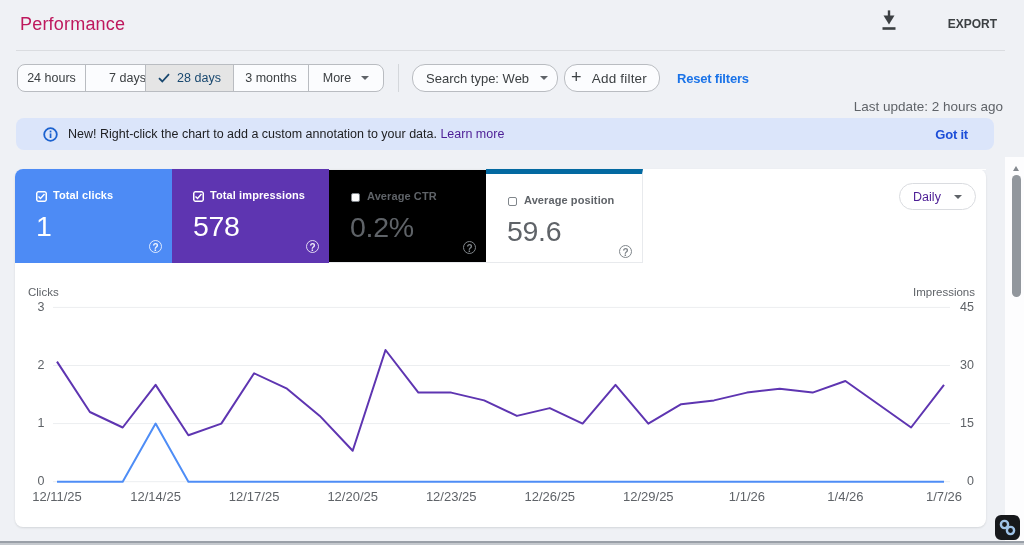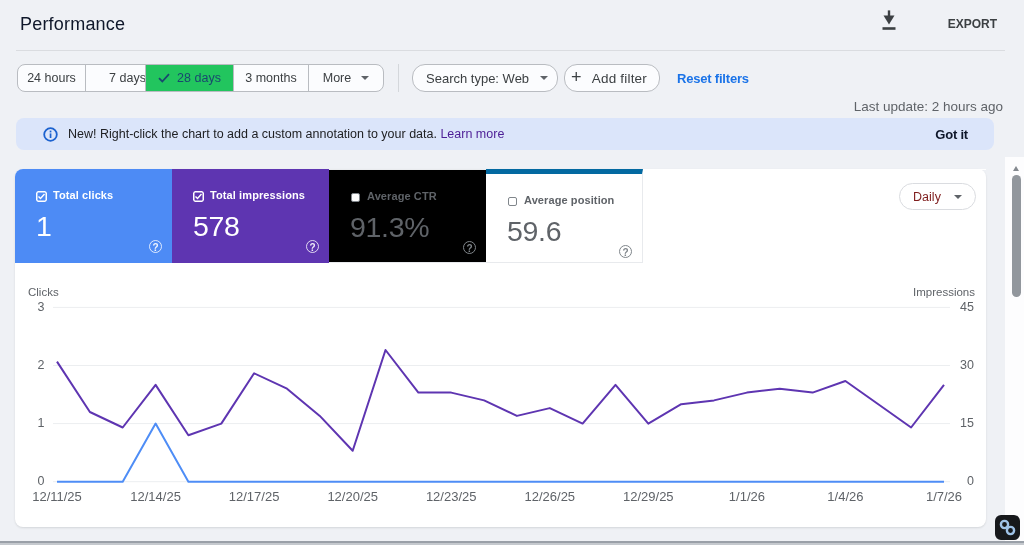--- a/index.html
+++ b/index.html
@@ -6,62 +6,62 @@
   html,body { width:1024px; height:545px; overflow:hidden; }
   body {
     font-family:"Liberation Sans", sans-serif;
     background:#eff1f5;
     position:relative;
     color:#3c4043;
   }
   .abs { position:absolute; }
 
   
-  #title { left:20px; top:14px; font-size:18px; color:#0f172a; letter-spacing:.2px; }
+  #title { left:20px; top:14px; font-size:18px; color:#be185d; letter-spacing:.2px; }
   #export { right:27px; top:9.5px; font-size:12px; font-weight:bold; color:#3c4043; letter-spacing:0; display:flex; align-items:flex-start; gap:12px; }
   #export span { margin-top:7.5px;padding-left:40px; }
   #hdiv { left:16px; top:50px; width:989px; height:1px; background:#dadce0; }
 
   
   .btnrow { top:64px; height:28px; }
   #seggroup { left:17px; display:flex; border:1px solid #b9bcc1; border-radius:8px; background:#fbfcfe; overflow:hidden; }
   .seg { font-size:12.5px; font-weight:500; color:#3c4043; display:flex; align-items:center; justify-content:center; height:26px; border-left:1px solid #b9bcc1; white-space:nowrap; }
   .seg:first-child { border-left:none; }
   .s1{width:67px;} .s2{width:60px;padding-left:24px;} .s3{width:88px;} .s4{width:75px;} .s5{width:75px;}
-  .seg.sel { background:#22c55e; color:#19486f; gap:8px;align-items:center; }
+  .seg.sel { background:#e5e5e5; color:#19486f; gap:8px;align-items:center; }
   .caret { width:0; height:0; border-left:4px solid transparent; border-right:4px solid transparent; border-top:4.5px solid #5f6368; display:inline-block; }
   #vdiv { left:398px; top:64px; width:1px; height:28px; background:#d4d7db; }
   .pill { border:1px solid #b9bcc1; border-radius:13px; background:#fbfcfe; display:flex; align-items:center; font-size:13px; font-weight:500; color:#3c4043; height:28px; }
   #searchtype { left:412px; padding:0 9px 0 13px; gap:11px; }
   #addfilter { left:564px; padding:0 12px 0 6px; gap:10px; font-size:13.5px; letter-spacing:0.2px; }
   #resetf { left:677px; top:71px; font-size:13px; font-weight:bold; color:#1a73e8; letter-spacing:-0.2px; }
   #lastupd { right:21px; top:71px; font-size:13.5px; color:#5f6368;margin-top:28px; }
 
   
   #banner { left:16px; top:118px; width:978px; height:32px; background:#dbe5fa; border-radius:8px; display:flex; align-items:center; }
   #banner .itxt { font-size:12.5px; color:#202124; }
   #banner .lm { color:#4c1d95; }
-  #gotit { position:absolute; right:26px; font-size:13px; font-weight:bold; color:#0f172a; letter-spacing:-0.2px; }
+  #gotit { position:absolute; right:26px; font-size:13px; font-weight:bold; color:#1d4ed8; letter-spacing:-0.2px; }
 
   
   #card { left:15px; top:169px; width:971px; height:358px; background:#fff; border-radius:8px; box-shadow:0 1px 2px rgba(60,64,67,.15); }
   .mtab { position:absolute; top:0; width:157px; height:94px; }
   .mtab .cb { position:absolute; left:22px; top:23px; width:9px; height:9px; border-radius:2px; }
   .mtab .lbl { position:absolute; left:38px; top:20px; font-size:11px; font-weight:bold; letter-spacing:0.1px; }
   .mtab .val { position:absolute; left:21px; top:41px; font-size:28.5px; font-weight:400; letter-spacing:-0.3px; }
   .mtab .help { position:absolute; right:10px; top:71px; width:13px; height:13px; border-radius:50%; font-size:10px; font-weight:bold; line-height:13px; text-align:center; }
   #tclicks   { left:0px;   background:#4d8bf5; border-radius:8px 0 0 0; color:#fff; }
   #timp      { left:157px; background:#5e35b1; color:#fff; }
   #actr      { left:314px; width:157px; border-top:1px solid #e8eaed; border-bottom:1px solid #e8eaed; background:#000000; color:#5f6368; }
   #apos      { left:471px; width:157px; border-top:5px solid #0369a1; border-right:1px solid #e8eaed; border-bottom:1px solid #e8eaed; background:#fff; color:#5f6368; }
   #tabrest   { left:628px; width:343px; height:94px; border-top:1px solid #fff; }
   .wcb { border:1.5px solid #80868b; background:#fff; }
   .whelp { border:1.3px solid #80868b; color:#80868b; }
   .chelp { border:1.3px solid rgba(255,255,255,.8); color:rgba(255,255,255,.9); }
-  #daily { position:absolute; left:884px; top:14px; width:77px; height:27px; border:1px solid #dadce0; border-radius:13.5px; background:#fff; display:flex; align-items:center; justify-content:center; gap:13px; font-size:12.5px; font-weight:500; color:#7f1d1d; }
+  #daily { position:absolute; left:884px; top:14px; width:77px; height:27px; border:1px solid #dadce0; border-radius:13.5px; background:#fff; display:flex; align-items:center; justify-content:center; gap:13px; font-size:12.5px; font-weight:500; color:#4c1d95; }
 
   
   #sbtrack { left:1005px; top:157px; width:19px; height:388px; background:#fdfdfe; }
   #sbthumb { left:1012px; top:175px; width:9px; height:122px; background:#92979d; border-radius:4.5px; }
   #sbarrow { left:1013px; top:166px; width:0; height:0; border-left:3.8px solid transparent; border-right:3.8px solid transparent; border-bottom:5.5px solid #84898f; }
 
   
   #badge { left:995px; top:515px; width:25px; height:25px; background:#17191c; border-radius:6px; }
 
   #bottomstrip { left:0; top:541px; width:1024px; height:4px; background:linear-gradient(#9aa0a8 0 45%, #c5c9ce 45% 100%); }
@@ -122,21 +122,21 @@
       <rect x="0.75" y="0.75" width="9.5" height="9.5" rx="1.5" fill="none" stroke="#fff" stroke-width="1.5"></rect>
       <path d="M2.5 5.5 L4.5 7.5 L8.5 3" stroke="#fff" stroke-width="1.4" fill="none"></path>
     </svg>
     <div class="lbl">Total impressions</div>
     <div class="val">578</div>
     <div class="help chelp">?</div>
   </div>
   <div class="mtab" id="actr">
     <div class="cb wcb" style="left:22px;top:23px;"></div>
     <div class="lbl">Average CTR</div>
-    <div class="val">91.3%</div>
+    <div class="val">0.2%</div>
     <div class="help whelp">?</div>
   </div>
   <div class="mtab" id="apos">
     <div class="cb wcb" style="left:22px;top:23px;"></div>
     <div class="lbl">Average position</div>
     <div class="val">59.6</div>
     <div class="help whelp">?</div>
   </div>
   <div class="mtab" id="tabrest"></div>
   <div id="daily">Daily <span class="caret"></span></div>

